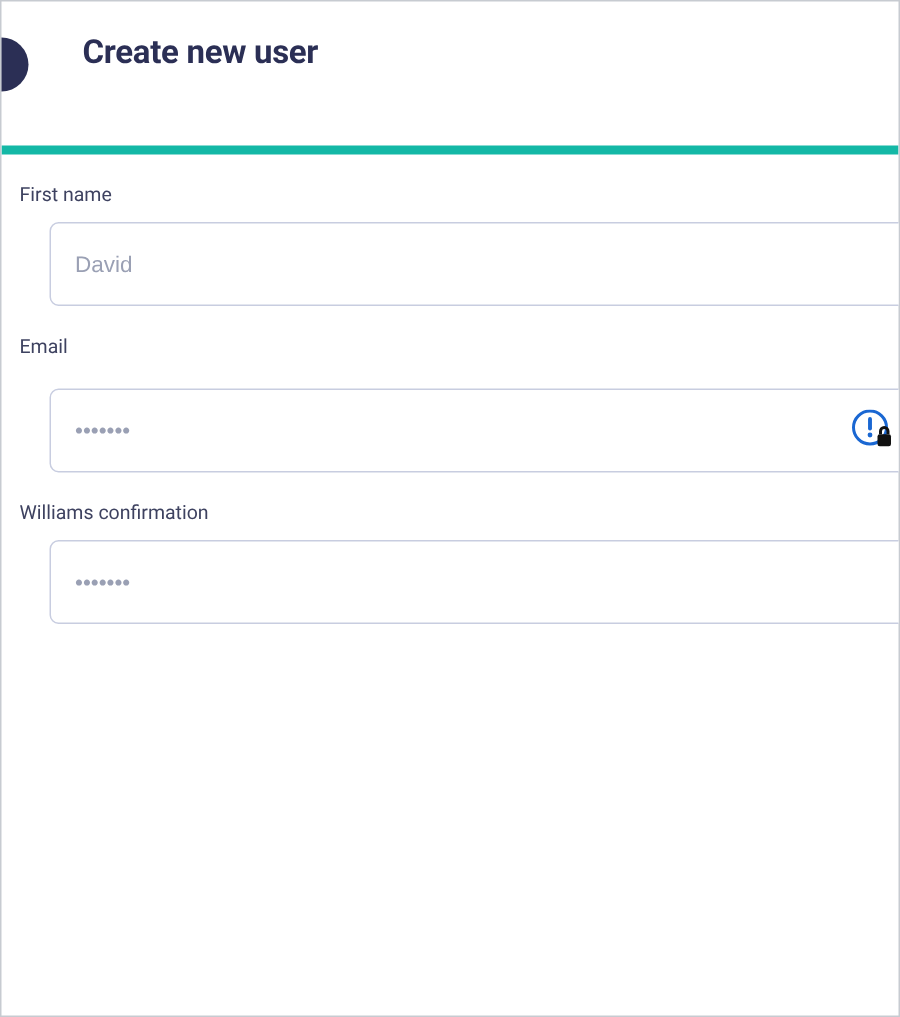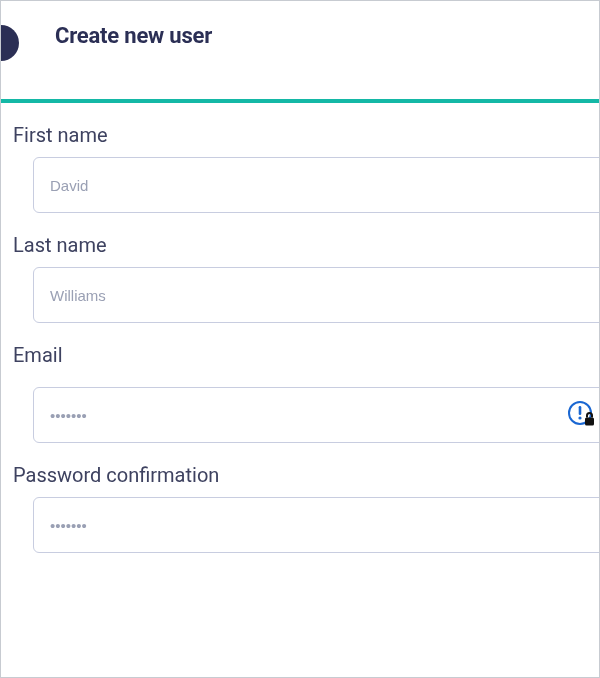--- a/index.html
+++ b/index.html
@@ -11,21 +11,21 @@
   .frame {
     width: 600px;
     height: 678px;
     border: 1px solid #c7cbd1;
     background: #fff;
     overflow: hidden;
     position: relative;
   }
   .header {
     height: 102px;
-    border-bottom: 4px solid #14b8a6;
+    border-bottom: 6px solid #14b8a6;
     display: flex;
     align-items: flex-start;
     padding-top: 22px;
     padding-left: 54px;
     position: relative;
   }
   .avatar-partial {
     position: absolute;
     left: -18px;
     top: 24px;
@@ -40,21 +40,21 @@
     color: #2b2f55;
     letter-spacing: -0.2px;
   }
   .form {
     padding: 20px 12px 0 12px;
   }
   .field {
     margin-bottom: 20px;
   }
   .label {
-    font-size: 20px;
+    font-size: 13px;
     color: #3e4260;
     margin-bottom: 10px;
     display: block;
   }
   .input-wrap {
     position: relative;
     width: 100%;
     margin-left: 20px;
   }
   .input {
@@ -95,26 +95,20 @@
 
   <div class="form">
 
     <div class="field">
       <label class="label">First name</label>
       <div class="input-wrap">
         <input type="text" class="input" placeholder="David" style="">
       </div>
     </div>
 
-    <div class="field">
-      <label class="label">Last name</label>
-      <div class="input-wrap">
-        <input type="text" class="input" placeholder="Williams" style="">
-      </div>
-    </div>
 
     <div class="field">
       <label class="label">Email</label>
     </div>
 
     <div class="field">
       <div class="input-wrap">
         <input type="password" class="input" placeholder="•••••••" style="">
         <span class="pwmgr">
           <svg width="28" height="28" viewBox="0 0 28 28">
@@ -122,20 +116,20 @@
             <rect x="10.7" y="5" width="2.6" height="9" rx="1.3" fill="#1a67d2"></rect>
             <circle cx="12" cy="17" r="1.6" fill="#1a67d2"></circle>
             <rect x="17" y="16.5" width="9" height="8" rx="1.5" fill="#111"></rect>
             <path d="M19 16.5 v-2 a2.5 2.5 0 0 1 5 0 v2" fill="none" stroke="#111" stroke-width="2"></path>
           </svg>
         </span>
       </div>
     </div>
 
     <div class="field">
-      <label class="label">Password confirmation</label>
+      <label class="label">Williams confirmation</label>
       <div class="input-wrap">
         <input type="password" class="input" placeholder="•••••••" style="">
       </div>
     </div>
 
   </div>
 </div>
 
 </body></html>

